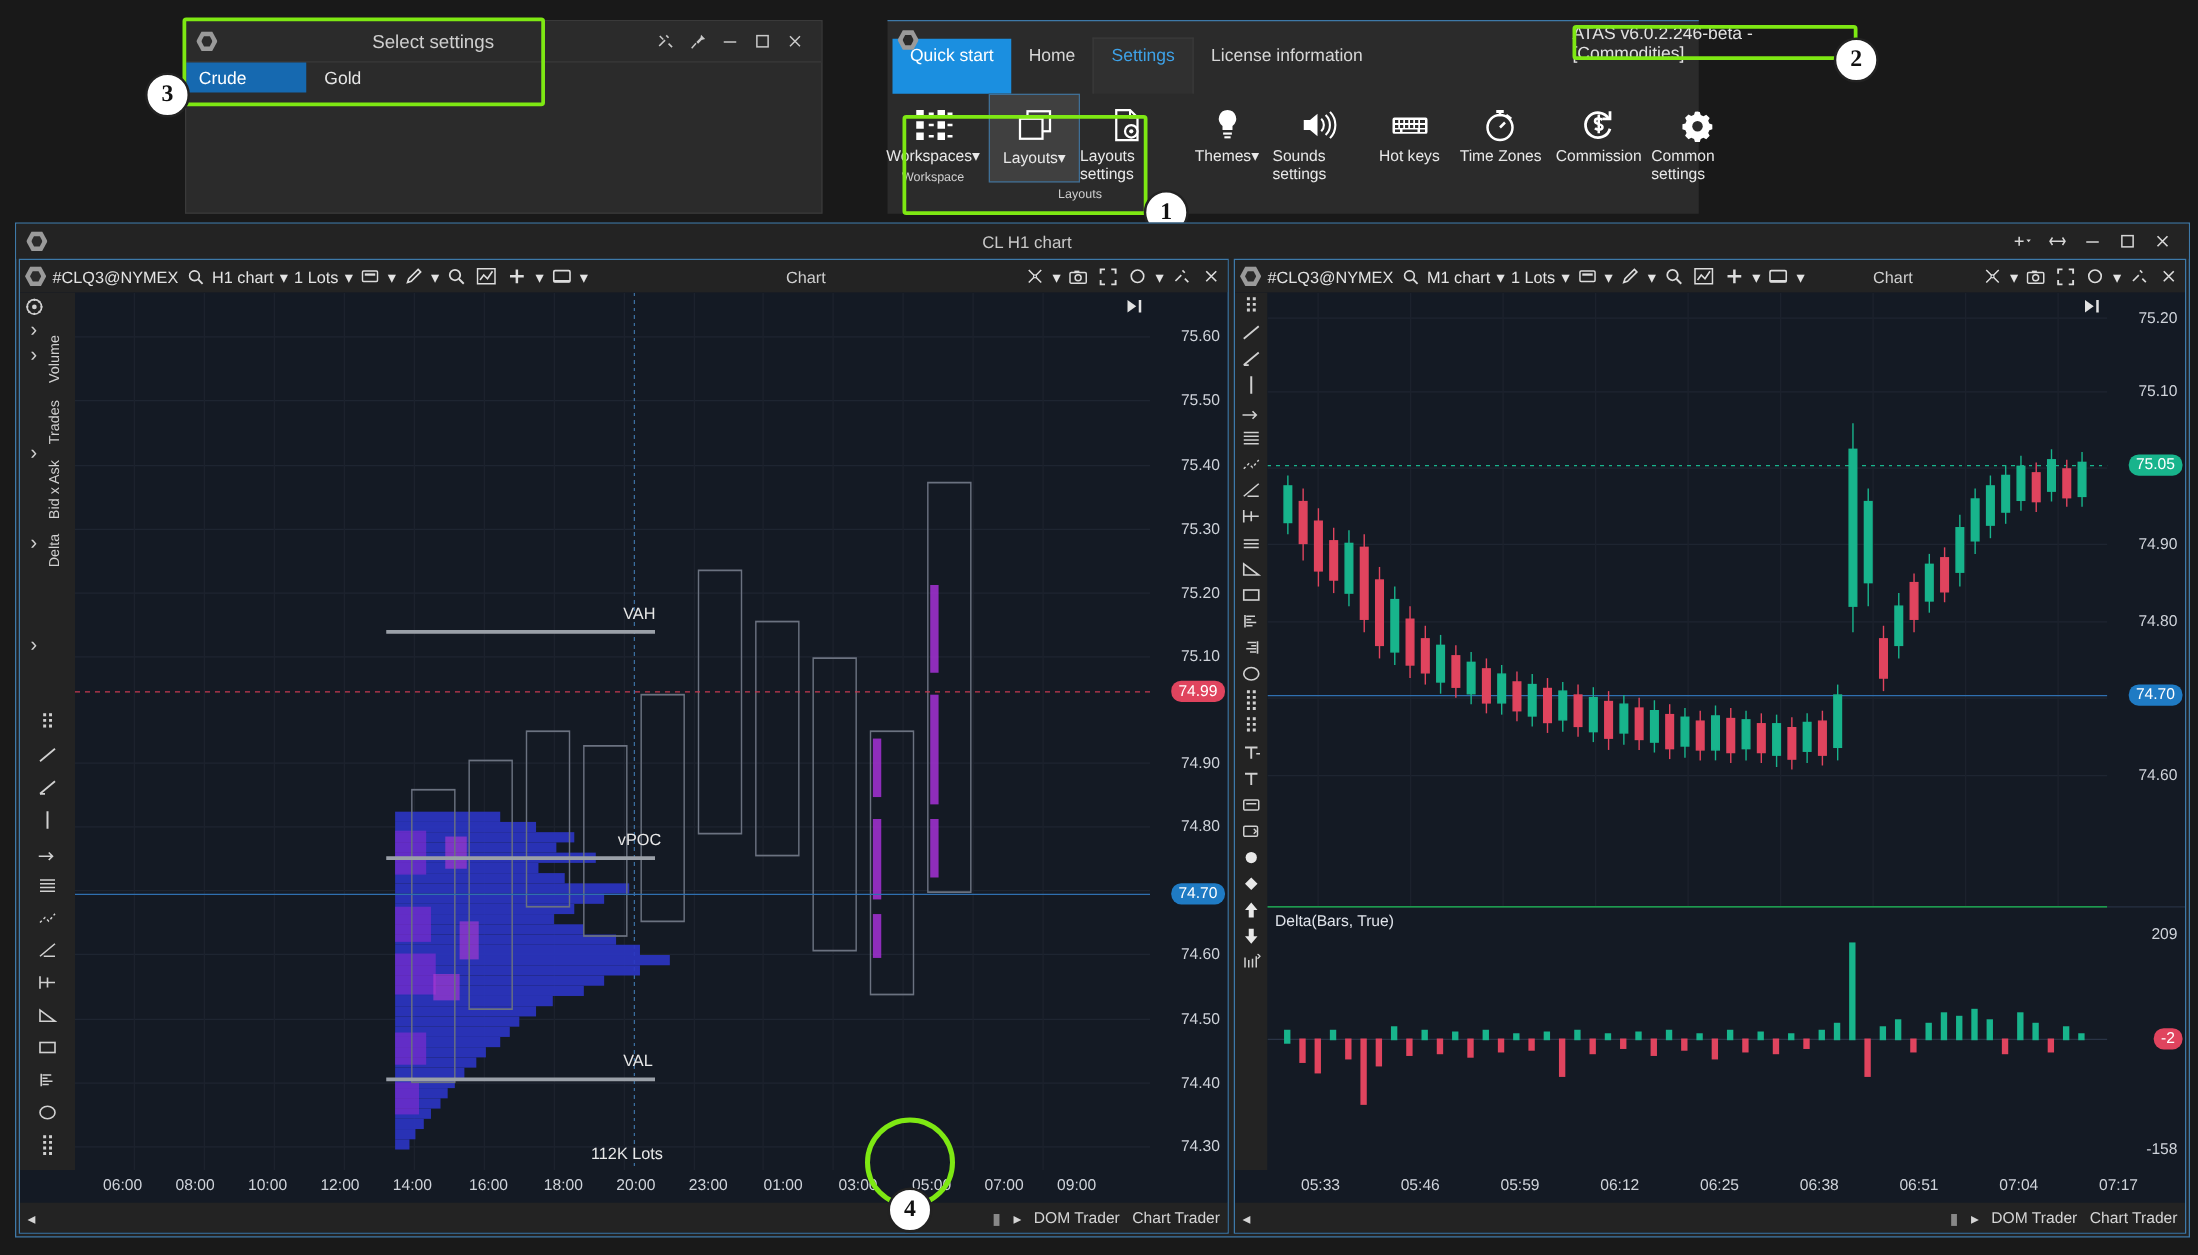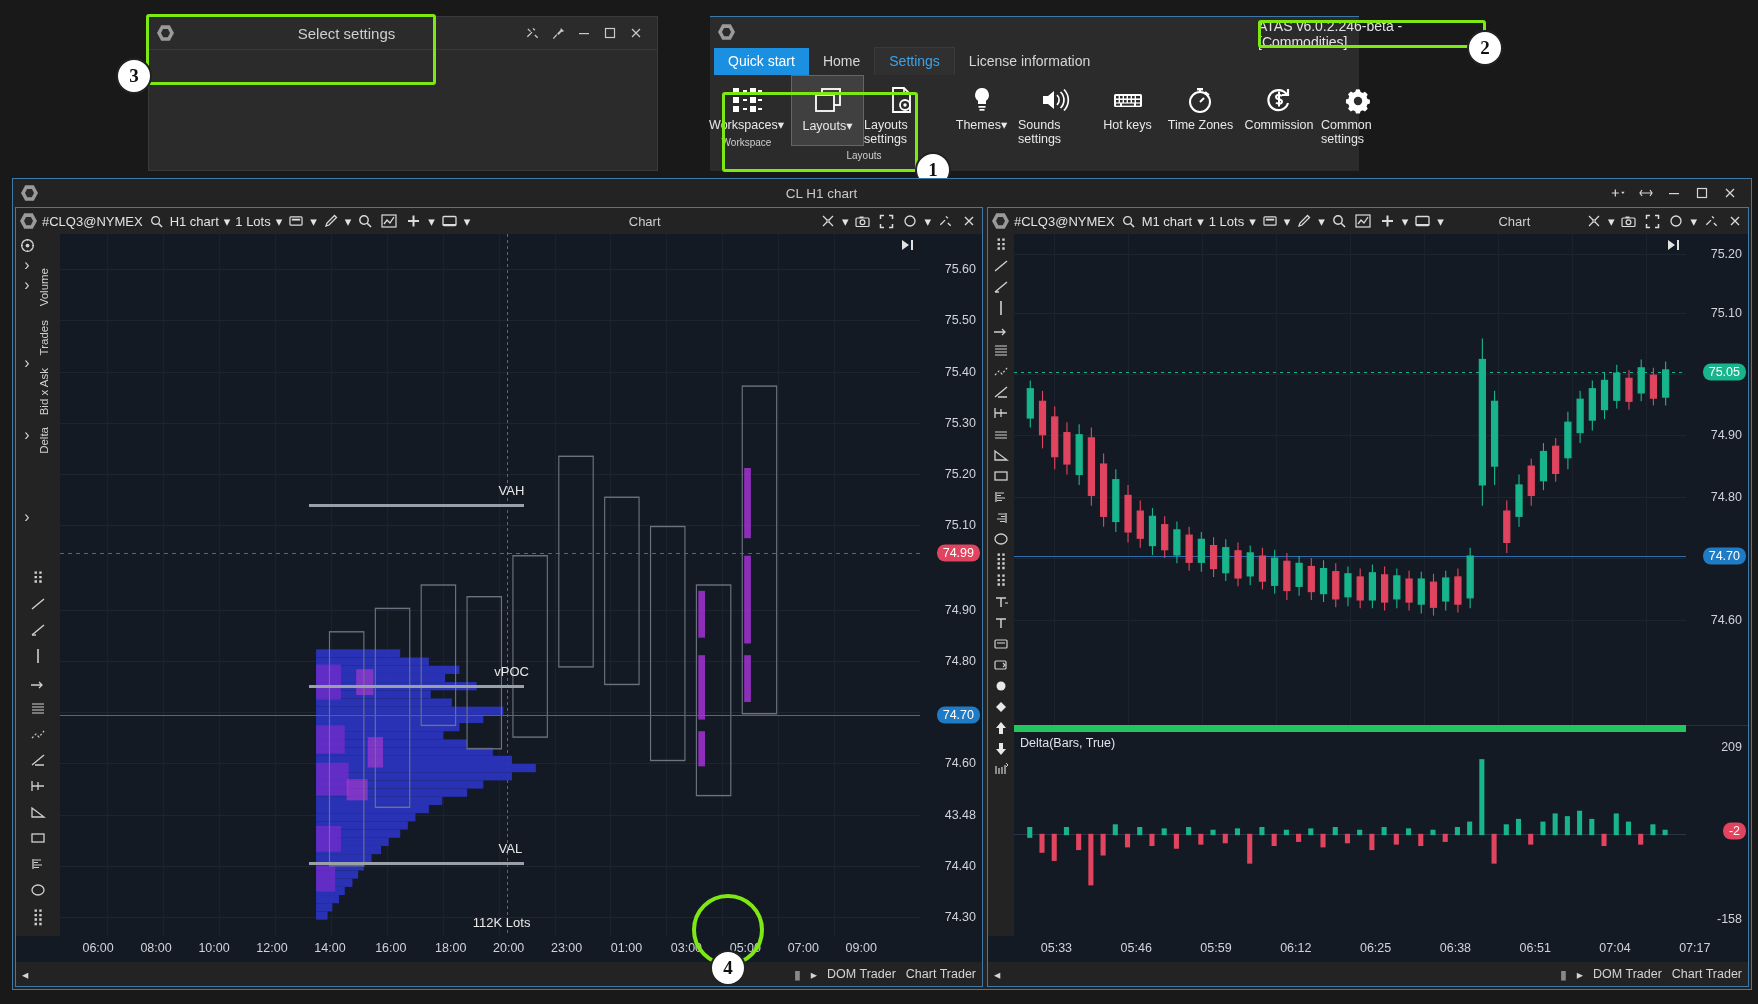--- a/index.html
+++ b/index.html
@@ -58,21 +58,21 @@
   }
   .layout-tab.sel { background:#1669b0; color:#fff; }
 
   
   #ribbonWin {
     left: 710px; top: 16px; width: 649px; height: 155px;
     background: #2b2b2b; border-top:1px solid #3e79a8;
   }
   #ribbonTitleBar { height: 30px; display:flex; align-items:center; padding: 0 8px; }
   #ribbonTabs { height: 28px; display:flex; align-items:flex-end; padding-left: 4px; font-size: 14px; }
-  .rtab { padding: 5px 14px 6px; color:#d6d6d6; }
+  .rtab { padding: 5px 14px 23px; color:#d6d6d6; }
   .rtab.active { background:#1b8fe0; color:#fff; }
   .rtab.settings { color:#3ea2e8; background:#303030; border:1px solid #3a3a3a; border-bottom:none; }
   #ribbonBody { display:flex; height: 96px; position:relative; }
   .rgroup { display:flex; flex-direction:column; }
   .rgroup-items { display:flex; }
   .rbtn {
     width: 73px; display:flex; flex-direction:column; align-items:center; justify-content:flex-start;
     padding-top: 6px; font-size: 12.5px; color:#e8e8e8; text-align:left; line-height: 1.08;
   }
   .rbtn.wide { width: 84px; }
@@ -198,20 +198,24 @@
       <span class="winbtn">
         <svg width="14" height="14" viewBox="0 0 14 14">
             <rect x="2.5" y="2.5" width="9" height="9" fill="none" stroke="#c9c9c9" stroke-width="1.2"></rect>
           </svg>
       </span>
       <span class="winbtn">
         <svg width="14" height="14" viewBox="0 0 14 14">
             <path d="M3 3l8 8M11 3l-8 8" stroke="#c9c9c9" stroke-width="1.2"></path>
           </svg>
       </span>
+    </div>
+    <div id="selLayBody">
+      <span class="layout-tab sel">Crude</span>
+      <span class="layout-tab">Gold</span>
     </div>
   </div>
   <div class="abs" id="greenBoxSelLay"></div>
   <div class="abs callout" style="left:116px; top:58px;">3</div>
 
   <div class="abs" id="ribbonWin">
     <div id="ribbonTitleBar">
       <span class="hexlogo">
           <i></i>
         </span>
@@ -735,21 +739,21 @@
             <div class="ptick" style="top:5%">75.60</div>
             <div class="ptick" style="top:12.3%">75.50</div>
             <div class="ptick" style="top:19.6%">75.40</div>
             <div class="ptick" style="top:26.9%">75.30</div>
             <div class="ptick" style="top:34.2%">75.20</div>
             <div class="ptick" style="top:41.5%">75.10</div>
             <div class="ptick" style="top:53.5%">74.90</div>
             <div class="ptick" style="top:60.8%">74.80</div>
             <div class="ptick" style="top:68.1%">74.70</div>
             <div class="ptick" style="top:75.4%">74.60</div>
-            <div class="ptick" style="top:82.7%">43.48</div>
+            <div class="ptick" style="top:82.7%">74.50</div>
             <div class="ptick" style="top:90%">74.40</div>
             <div class="ptick" style="top:97.3%">74.30</div>
 
             <div class="pricetag" style="top:45.5%; background:#e0445e;">74.99</div>
             <div class="pricetag" style="top:68.5%; background:#1f7bc4;">74.70</div>
           </div>
         </div>
 
         <div class="timeaxis" style="padding-left:44px;">
           <div class="ttick" style="left:8.5%">06:00</div>
@@ -1142,21 +1146,21 @@
               </svg>
 
               <div style="position:absolute; right:4px; top:4px;">
                 <svg width="16" height="14" viewBox="0 0 16 14">
                     <path d="M2 2l7 5-7 5z" fill="#e2e2e2"></path>
                     <rect x="11" y="2" width="2" height="10" fill="#e2e2e2"></rect>
                   </svg>
               </div>
             </div>
 
-            <div class="plot" style="flex:0 0 30%; border-top:7px solid #22c55e;">
+            <div class="plot" style="flex:0 0 30%; border-top:1px solid #22c55e;">
               <div style="position:absolute; left:6px; top:4px; font-size:12.5px; color:#dfe3ea;">Delta(Bars, True)</div>
               <div class="hline" style="top:50%; background:#2a3446;"></div>
               <svg style="position:absolute; left:0; top:0; width:100%; height:100%;" viewBox="0 0 660 150" preserveAspectRatio="none">
                 <g>
                   <rect x="13" y="70" width="5" height="8" fill="#18b48c"></rect>
                   <rect x="25" y="75" width="5" height="14" fill="#e0445e"></rect>
                   <rect x="37" y="75" width="5" height="20" fill="#e0445e"></rect>
                   <rect x="49" y="70" width="5" height="6" fill="#18b48c"></rect>
                   <rect x="61" y="75" width="5" height="12" fill="#e0445e"></rect>
                   <rect x="73" y="75" width="5" height="38" fill="#e0445e"></rect>

